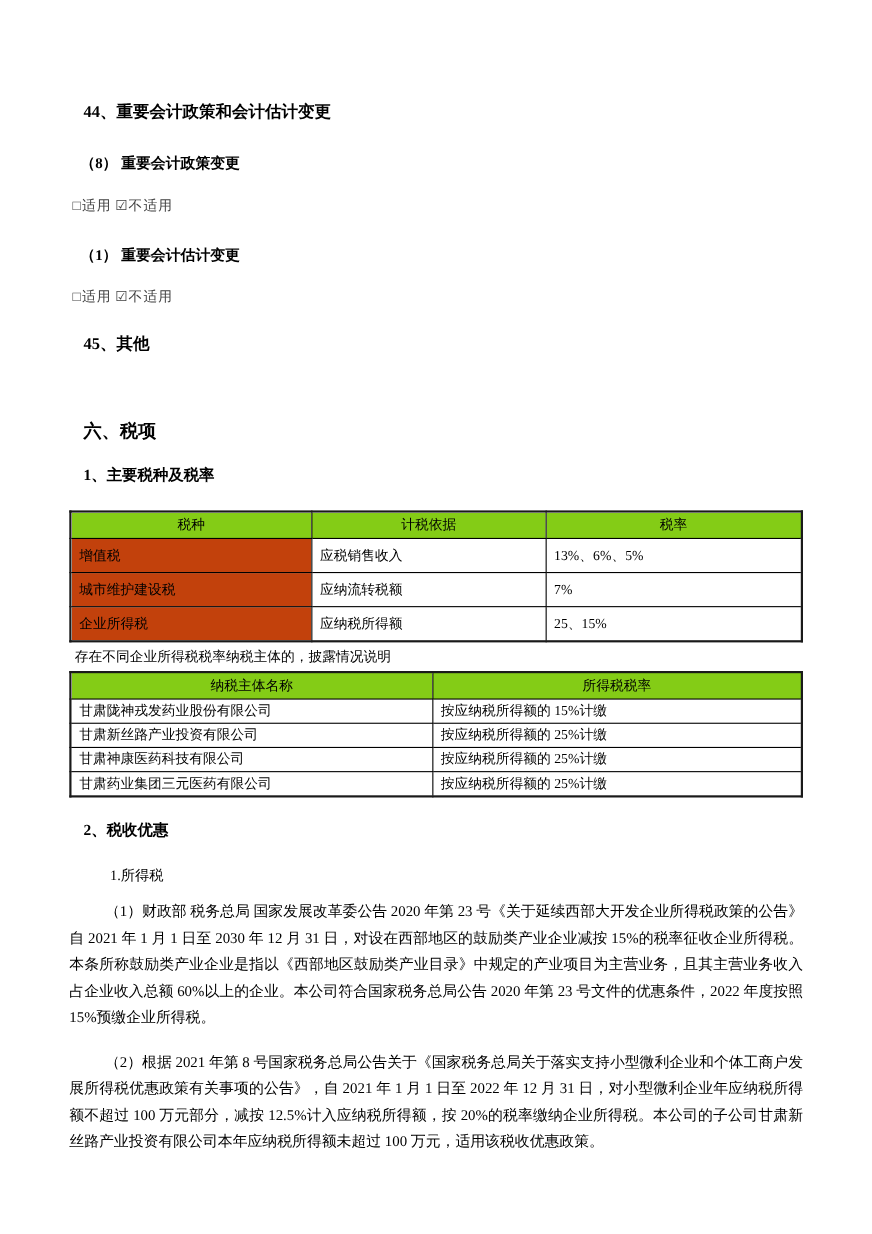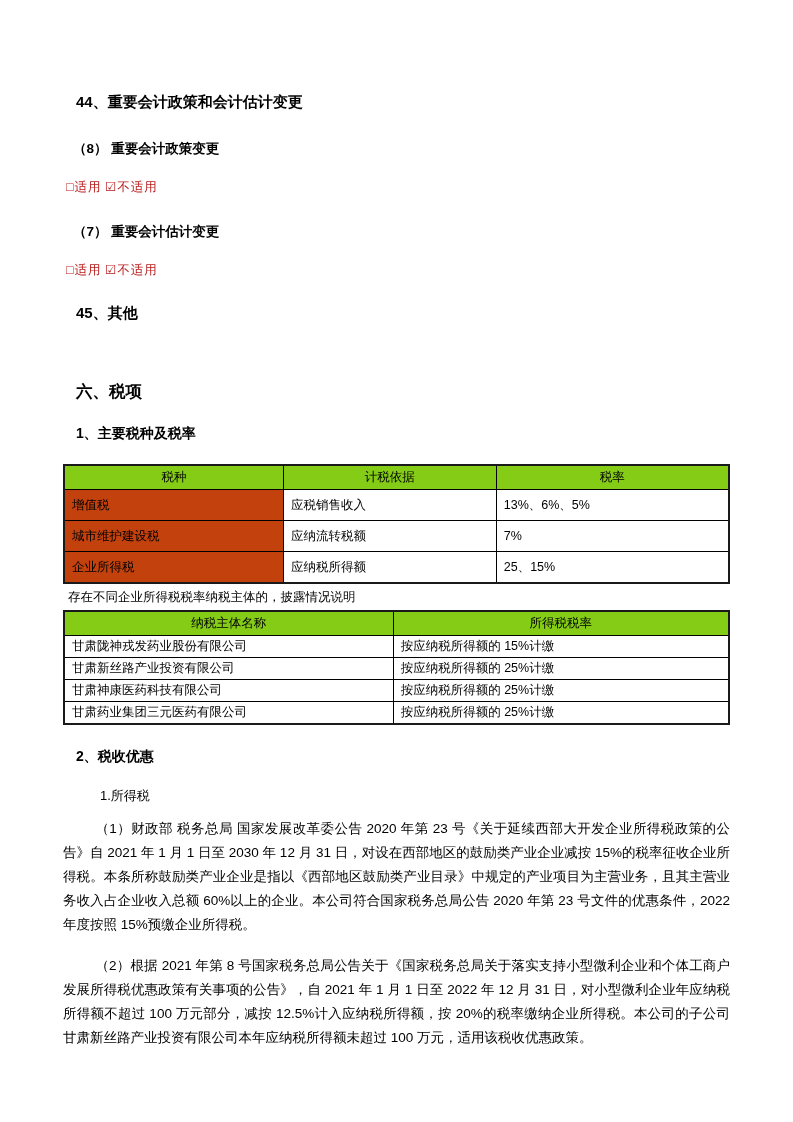--- a/index.html
+++ b/index.html
@@ -4,21 +4,21 @@
 <style>
   html, body { margin: 0; padding: 0; background: #ffffff; }
   .page {
     position: relative;
     width: 793px;
     height: 1122px;
     margin: 0 auto;
     background: #ffffff;
     box-sizing: border-box;
     padding: 92px 63px 40px 63px;
-    font-family: Liberation Sans, sans-serif;
+    font-family: Liberation Serif, serif;
     color: #000000;
     overflow: hidden;
   }
   .h-num {            
     font-size: 15px;
     font-weight: bold;
     margin: 0;
     padding-left: 13px;
     line-height: 20px;
   }
@@ -26,21 +26,21 @@
     font-size: 13.5px;
     font-weight: bold;
     margin: 28px 0 0 0;
     padding-left: 10px;
     line-height: 17px;
   }
   .checkline {
     font-size: 12.5px;
     margin: 22px 0 0 0;
     padding-left: 3px;
-    color: #b91c1c;
+    color: #404040;
     line-height: 16px;
   }
   .checkline .box { letter-spacing: 1px; }
   .h45 { margin-top: 25px; }
   .h-chapter {        
     font-size: 16.5px;
     font-weight: bold;
     margin: 58px 0 0 0;
     padding-left: 13px;
     line-height: 21px;
@@ -108,21 +108,21 @@
 </head>
 <body>
 
 <div class="page">
 
   <h2 class="h-num">44、重要会计政策和会计估计变更</h2>
 
   <h3 class="h-sub">（8） 重要会计政策变更</h3>
   <p class="checkline"><span class="box">□适用</span> <span class="box">☑不适用</span></p>
 
-  <h3 class="h-sub">（7） 重要会计估计变更</h3>
+  <h3 class="h-sub">（1） 重要会计估计变更</h3>
   <p class="checkline"><span class="box">□适用</span> <span class="box">☑不适用</span></p>
 
   <h2 class="h-num h45">45、其他</h2>
 
   <h1 class="h-chapter">六、税项</h1>
 
   <h3 class="h-sec">1、主要税种及税率</h3>
 
   <table class="doc tbl1">
     <colgroup>

